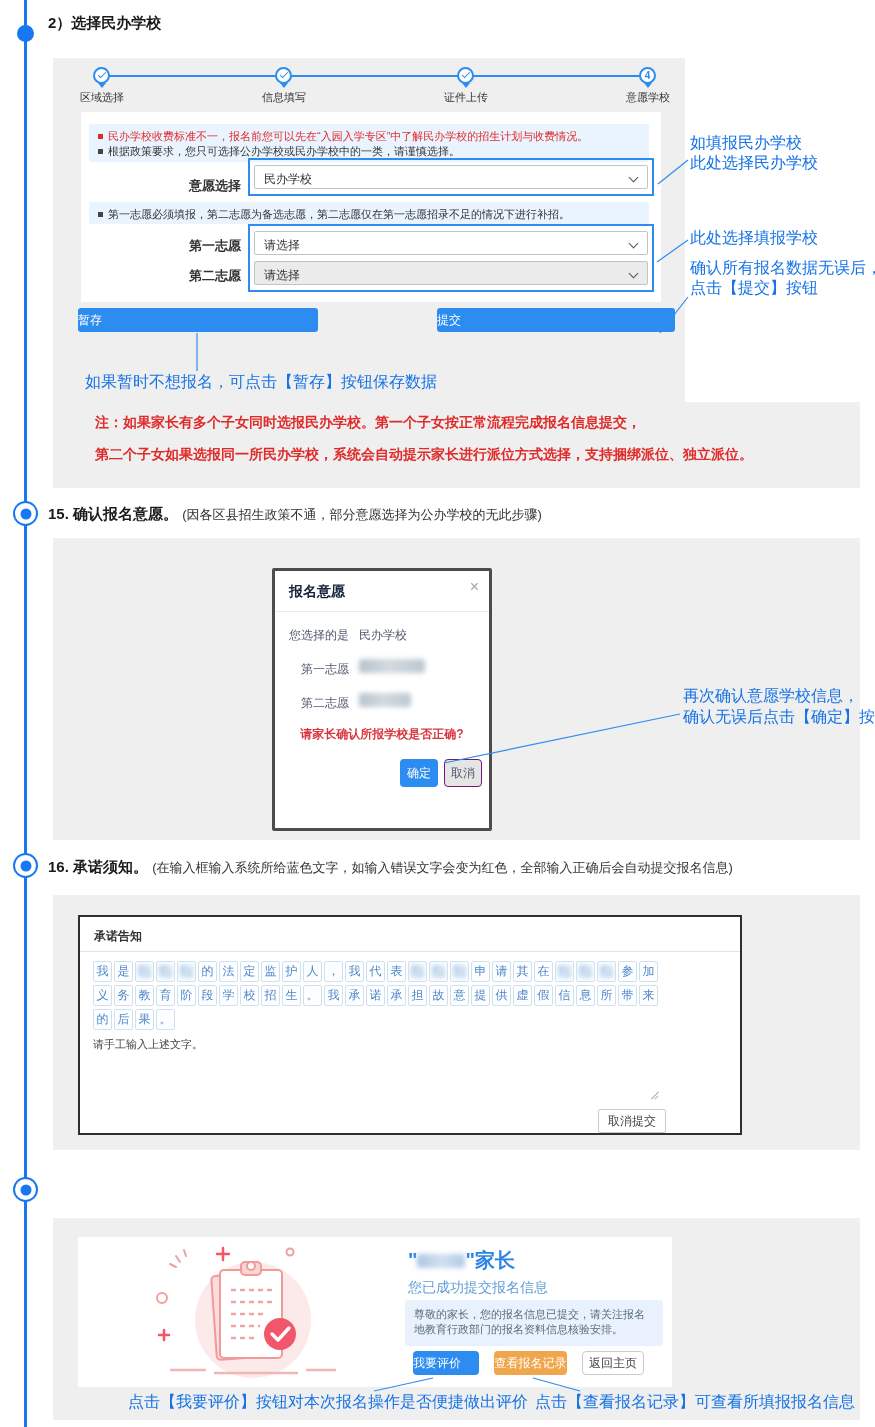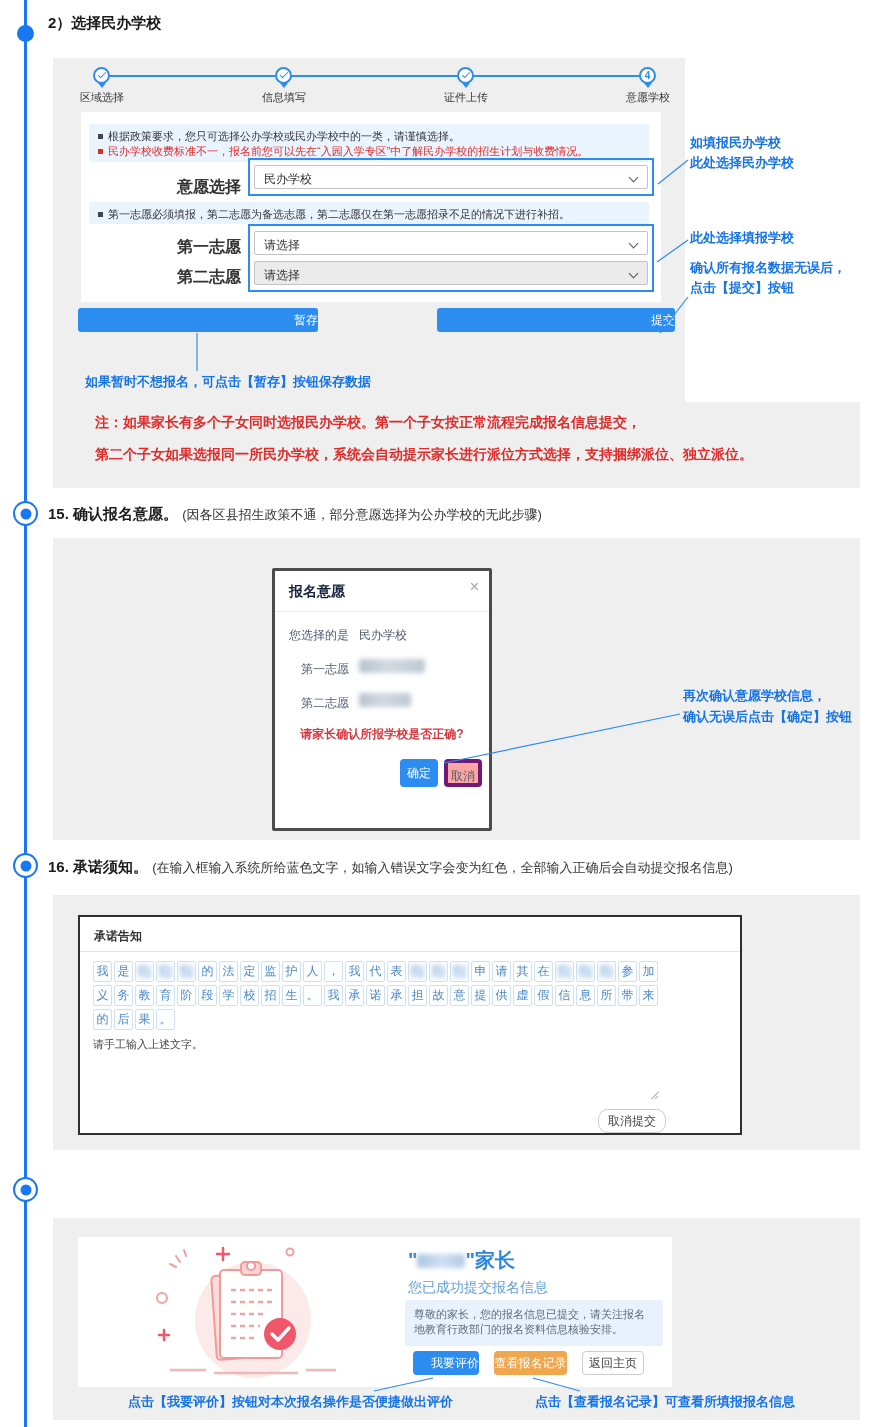--- a/index.html
+++ b/index.html
@@ -22,43 +22,43 @@
 .scheck{position:absolute;left:3px;top:3px;width:8px;height:4px;border-left:1.6px solid #2d8cf0;border-bottom:1.6px solid #2d8cf0;transform:rotate(-45deg)}
 .snum{position:absolute;width:100%;text-align:center;top:1px;font-size:10px;font-weight:bold;color:#2d8cf0}
 .slabel{position:absolute;top:32px;width:90px;margin-left:-45px;text-align:center;font-size:11px;color:#333;white-space:nowrap}
 
 .whitebox{position:absolute;background:#fff}
 .noticebox{position:absolute;background:#eaf4fe;border-radius:2px;padding:5px 9px;font-size:11px;line-height:15px;color:#333}
 .noticebox .nline{white-space:nowrap}
 .noticebox .nline::before{content:"";display:inline-block;width:5px;height:5px;background:#444;margin-right:5px;vertical-align:1px}
 .noticebox .red{color:#e02b2b}
 .noticebox .red::before{background:#e02b2b}
-.flabel{position:absolute;font-size:16px;color:#333;font-weight:bold;text-align:right;white-space:nowrap}
+.flabel{position:absolute;font-size:13px;color:#333;font-weight:bold;text-align:right;white-space:nowrap}
 .hlbox{position:absolute;border:2px solid #2d8cf0}
 .select{position:absolute;border:1px solid #c3c3c3;background:#fff;border-radius:2px;font-size:12px;color:#333;padding:5px 22px 0 9px;white-space:nowrap}
 .select.disabled{background:#ebebeb}
 .chev{position:absolute;right:10px;top:8px;width:7px;height:7px;border-right:1.5px solid #555;border-bottom:1.5px solid #555;transform:rotate(45deg)}
 
-.btn-blue{position:absolute;background:#2d8cf0;color:#fff;font-size:12px;text-align:right;border-radius:3px;line-height:24px}
+.btn-blue{position:absolute;background:#2d8cf0;color:#fff;font-size:12px;text-align:left;border-radius:3px;line-height:24px}
 .btn-orange{position:absolute;background:#f0a64c;color:#fff;font-size:12px;text-align:center;border-radius:3px;line-height:25px}
-.btn-plain{position:absolute;background:#fff;border:1px solid #ccc;color:#444;font-size:12px;text-align:center;border-radius:10px}
-
-.ann{position:absolute;color:#1673e6;font-size:13px;font-weight:bold;line-height:20px;white-space:nowrap}
+.btn-plain{position:absolute;background:#fff;border:1px solid #ccc;color:#444;font-size:12px;text-align:center;border-radius:2px}
+
+.ann{position:absolute;color:#1673e6;font-size:16px;font-weight:normal;line-height:20px;white-space:nowrap}
 .rednote{position:absolute;color:#e02b2b;font-size:14px;font-weight:bold;white-space:nowrap}
 
 .modal{position:absolute;background:#fff;border:3px solid #4c4c4c;border-radius:2px}
 .modal-title{position:absolute;left:14px;top:12px;font-size:14px;font-weight:bold;color:#17233d}
 .modal-close{position:absolute;right:10px;top:8px;font-size:16px;color:#a5a5a5;line-height:16px}
 .modal-divider{position:absolute;left:0;top:40px;width:100%;height:1px;background:#e8eaec}
 .mlabel{position:absolute;font-size:12px;color:#515a6e;width:62px;text-align:right;white-space:nowrap}
 .mvalue{position:absolute;font-size:12px;color:#515a6e;white-space:nowrap}
 .blob{position:absolute;border-radius:3px;background:linear-gradient(90deg,#b6c2cd,#d3dae0 45%,#bdc8d2);filter:blur(2.5px)}
 .mwarn{position:absolute;left:0;width:100%;text-align:center;font-size:12px;font-weight:bold;color:#d9363e;white-space:nowrap}
 .btn-ok{position:absolute;background:#2d8cf0;color:#fff;font-size:12px;text-align:center;border-radius:4px;line-height:28px}
-.btn-cancel{position:absolute;background:#fca5a5;border:4px solid #701a75;color:#515a6e;font-size:12px;text-align:center;border-radius:4px;line-height:26px}
+.btn-cancel{position:absolute;background:#e5e5e5;border:1px solid #701a75;color:#515a6e;font-size:12px;text-align:center;border-radius:4px;line-height:26px}
 
 .darkbox{position:absolute;background:#fff;border:2px solid #2f2f2f}
 .cbox-title{position:absolute;left:14px;top:11px;font-size:12px;font-weight:bold;color:#333}
 .cbox-divider{position:absolute;left:0;top:34px;width:100%;height:1px;background:#e3e3e3}
 .grid{position:absolute}
 .grid-row{height:24px;white-space:nowrap}
 .cell{display:inline-block;width:19px;height:21px;margin-right:2px;border:1px solid #cfe0ef;border-radius:2px;background:#fdfeff;color:#4e87c9;font-size:12px;line-height:19px;text-align:center;vertical-align:top;position:relative;overflow:hidden}
 .cblob{position:absolute;left:2px;top:3px;right:2px;bottom:3px;border-radius:2px;background:linear-gradient(120deg,#a9c7e6,#d4e4f4 55%,#b4cde8);filter:blur(2px)}
 .hint{position:absolute;font-size:11px;color:#444;white-space:nowrap}
 .tarea{position:absolute;border:1px solid #d7d7d7;border-radius:2px;background:#fff;font-size:12px;color:#b8b8b8;padding:7px 9px;resize:none;font-family:inherit}
@@ -109,22 +109,22 @@
     </div>
     <div>
       <div class="scircle" style="left:595px;top:9px">
           <div class="snum">4</div>
         </div>
       <div class="slabel" style="left:595px">意愿学校</div>
     </div>
 
     <div class="whitebox" style="left:28px;top:54px;width:580px;height:190px">
       <div class="noticebox" style="left:8px;top:12px;width:560px;height:38px">
+        <div class="nline red">民办学校收费标准不一，报名前您可以先在“入园入学专区”中了解民办学校的招生计划与收费情况。</div>
         <div class="nline">根据政策要求，您只可选择公办学校或民办学校中的一类，请谨慎选择。</div>
-        <div class="nline red">民办学校收费标准不一，报名前您可以先在“入园入学专区”中了解民办学校的招生计划与收费情况。</div>
       </div>
       <div class="flabel" style="left:60px;top:65px;width:100px">意愿选择</div>
       <div class="hlbox" style="left:167px;top:46px;width:406px;height:38px"></div>
       <div class="select" style="left:173px;top:53px;width:394px;height:24px">
         <span>民办学校</span>
         <span class="chev"></span>
       </div>
       <div class="noticebox" style="left:8px;top:90px;width:560px;height:22px">
         <div class="nline">第一志愿必须填报，第二志愿为备选志愿，第二志愿仅在第一志愿招录不足的情况下进行补招。</div>
       </div>

